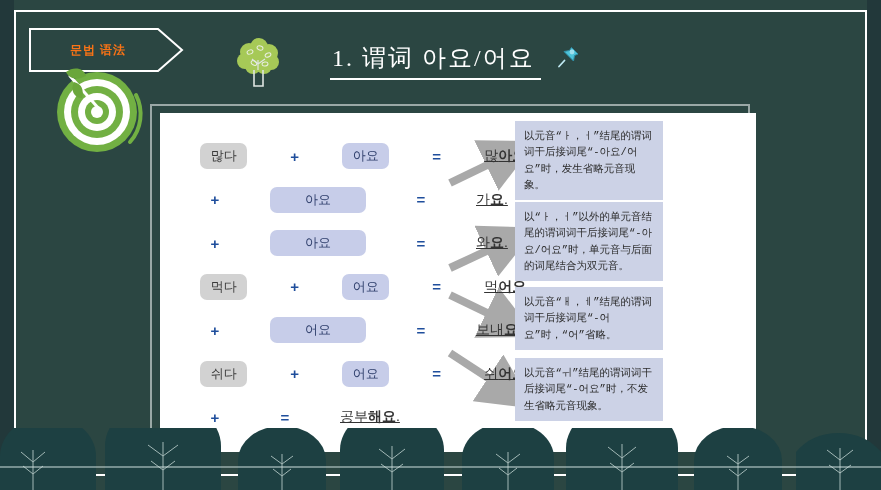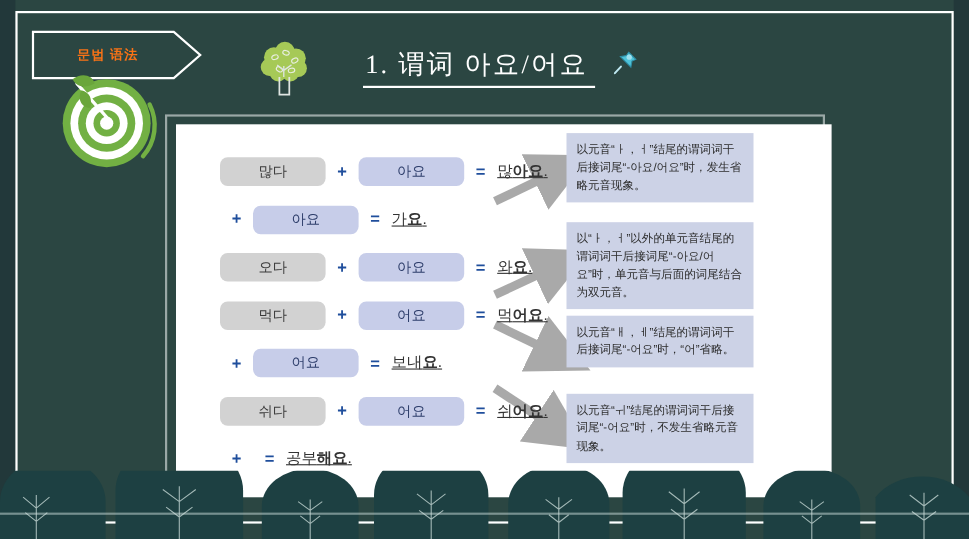--- a/index.html
+++ b/index.html
@@ -104,20 +104,21 @@
   .rows {
     position: absolute;
     left: 40px; top: 28px;
     width: 330px;
   }
   .eq-row {
     display: flex;
     align-items: center;
     height: 30px;
     margin-bottom: 13.5px;
+    gap: 40px;
   }
   .pill {
     width: 96px; height: 26px;
     border-radius: 7px;
     display: flex; align-items: center; justify-content: center;
     font-size: 13px;
     white-space: nowrap;
   }
   .pill.stem {
     background: #d2d2d2;
@@ -139,27 +140,27 @@
     font-size: 14px;
     color: #333333;
     text-decoration: underline;
     white-space: nowrap;
   }
   .result b { font-weight: bold; }
 
   
   .note {
     position: absolute;
-    width: 170px;
+    width: 148px;
     background: #ccd2e6;
     color: #2c2c2c;
     font-size: 10.5px;
     line-height: 1.55;
     padding: 7px 9px;
-    font-family: Liberation Sans, sans-serif;
+    font-family: Liberation Mono, monospace;
   }
   .note-1 { left: 355px; top: 8px; }
   .note-2 { left: 355px; top: 89px; }
   .note-3 { left: 355px; top: 174px; }
   .note-4 { left: 355px; top: 245px; }
 
   
   .arrow-svg {
     position: absolute;
     left: 0; top: 0;
@@ -265,21 +266,20 @@
       </div>
 
       <div class="eq-row">
         <div class="op">+</div>
         <div class="pill ending">아요</div>
         <div class="op">=</div>
         <div class="result"><span>가</span><b>요</b><span>.</span></div>
       </div>
 
       <div class="eq-row">
-        <div class="pill stem">오다</div>
         <div class="op">+</div>
         <div class="pill ending">아요</div>
         <div class="op">=</div>
         <div class="result"><span>와</span><b>요</b><span>.</span></div>
       </div>
 
       <div class="eq-row">
         <div class="pill stem">먹다</div>
         <div class="op">+</div>
         <div class="pill ending">어요</div>

